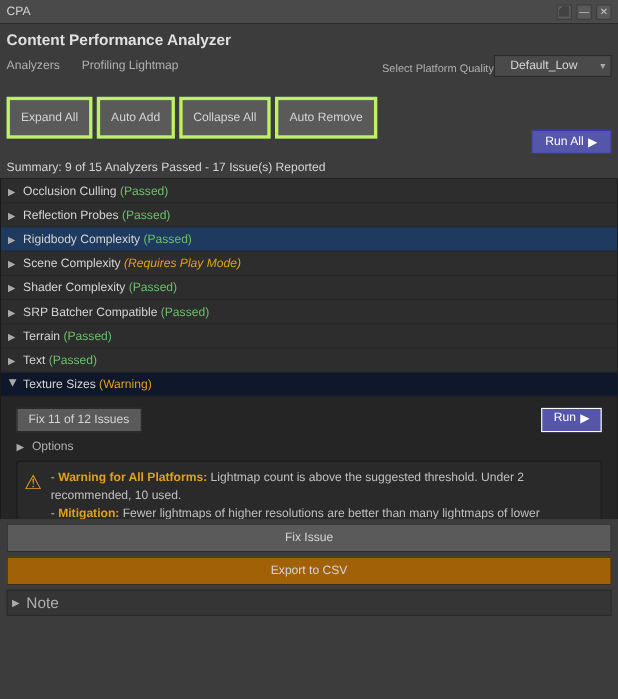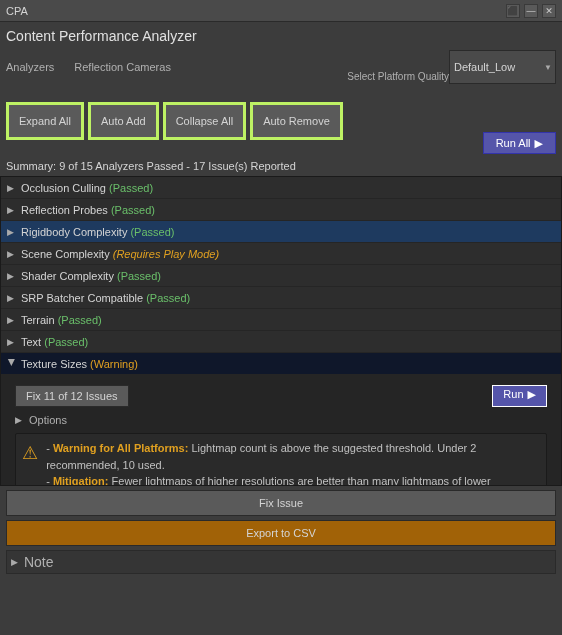--- a/index.html
+++ b/index.html
@@ -45,21 +45,21 @@
     }
 
     
     .main-panel {
       background: #3c3c3c;
       padding: 6px 6px 0 6px;
     }
 
     .panel-title {
       font-size: 14px;
-      font-weight: normal;
+      font-weight: bold;
       color: #e0e0e0;
       margin-bottom: 6px;
     }
 
     
     .toolbar-row {
       display: flex;
       align-items: center;
       margin-bottom: 4px;
       gap: 0;
@@ -94,25 +94,26 @@
     .platform-select-row {
       display: flex;
       align-items: center;
       gap: 4px;
     }
     .platform-dropdown {
       background: #4a4a4a;
       border: 1px solid #2a2a2a;
       color: #d4d4d4;
       font-size: 11px;
-      height: 34px;
+      height: 20px;
       padding: 0 4px;
       min-width: 100px;
       appearance: none;
       cursor: pointer;
+      text-align: center;
     }
     .run-all-btn {
       background: #5555aa;
       border: 1px solid #3333aa;
       color: #fff;
       font-size: 11px;
       padding: 2px 12px;
       cursor: pointer;
       height: 22px;
       display: flex;
@@ -296,21 +297,21 @@
     <div class="title-bar-btn">—</div>
     <div class="title-bar-btn">✕</div>
   </div>
 </div>
 
 <div class="main-panel">
   <div class="panel-title">Content Performance Analyzer</div>
 
   <div class="toolbar-row">
     <span class="toolbar-section-label">Analyzers</span>
-    <span class="toolbar-section-label" style="margin-left:10px;">Reflection Cameras</span>
+    <span class="toolbar-section-label" style="margin-left:10px;">Profiling Lightmap</span>
 
     <div class="platform-section">
       <span class="platform-label">Select Platform Quality</span>
       <div class="platform-select-row">
         <div class="platform-select-container">
           <select class="platform-dropdown">
             <option>Default_Low</option>
             <option>Default_Medium</option>
             <option>Default_High</option>
           </select>

